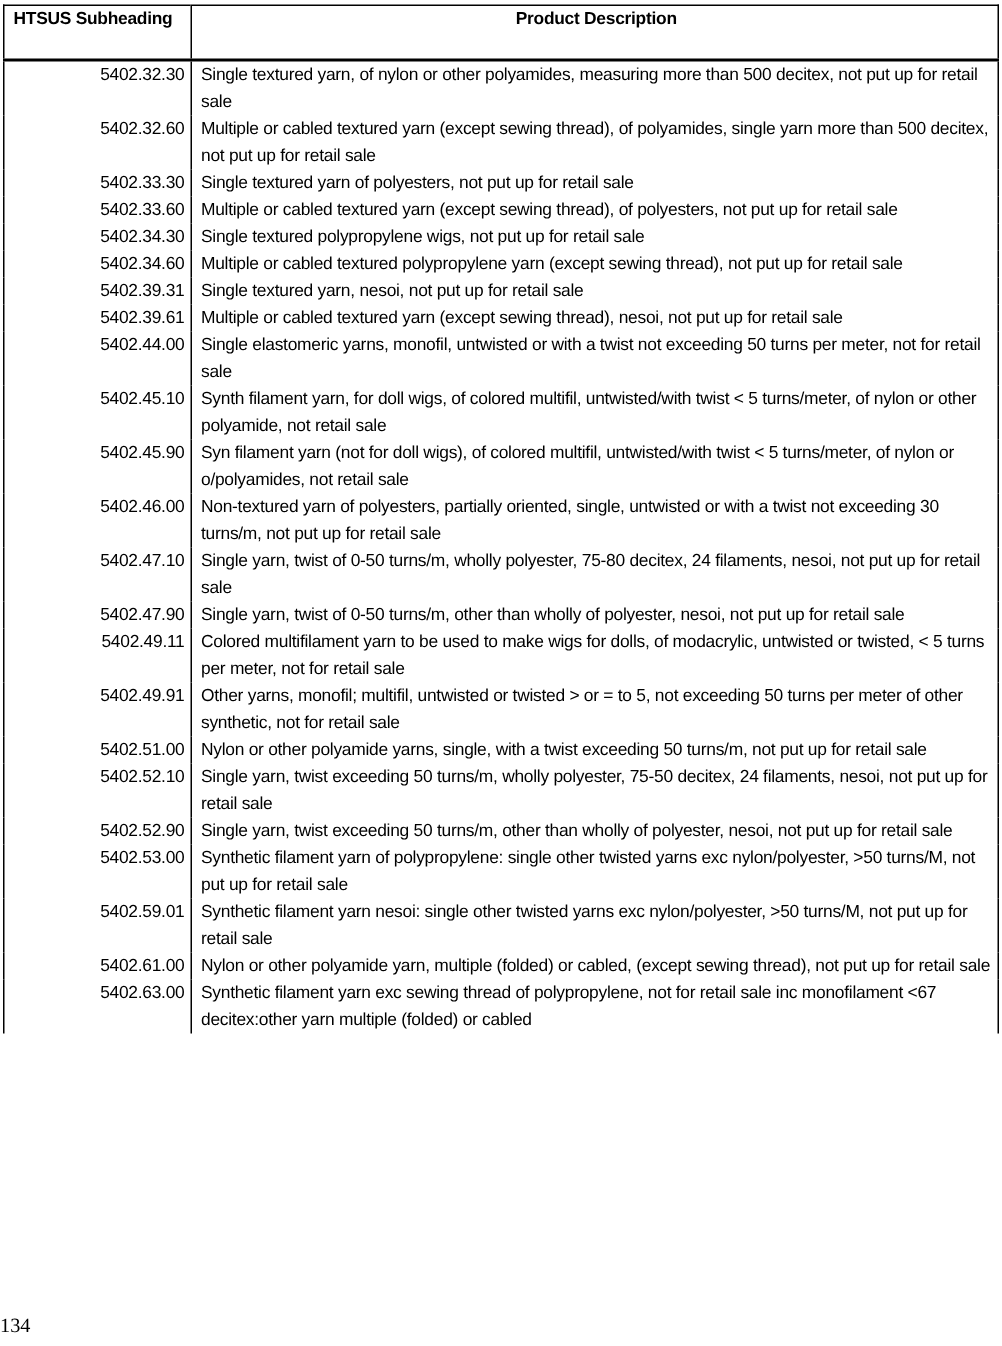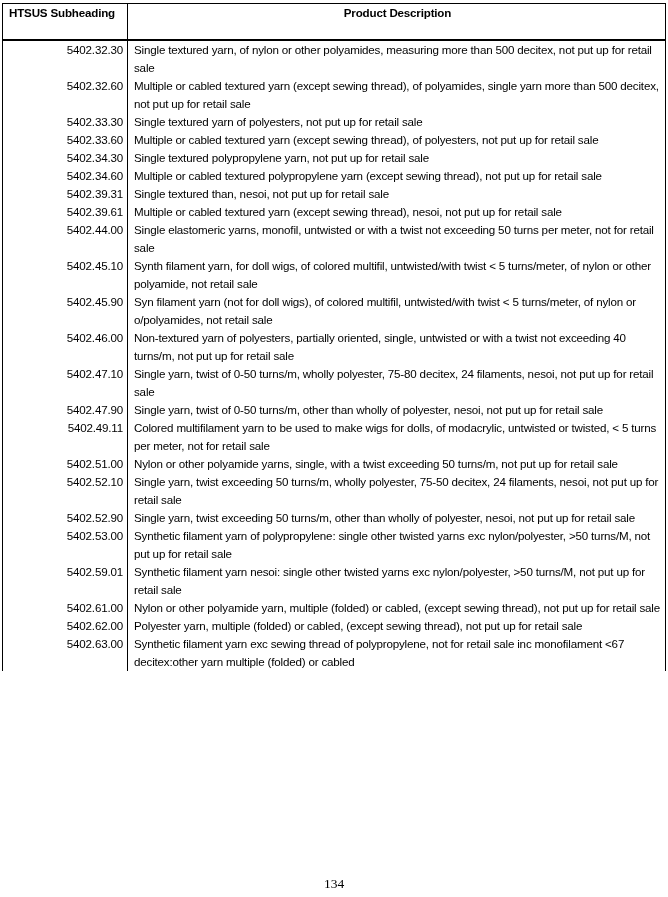--- a/index.html
+++ b/index.html
@@ -63,21 +63,20 @@
   }
   td.desc-cell {
     padding-left: 7px;
     padding-right: 6px;
   }
   .page-number {
     position: absolute;
     top: 876px;
     left: 0;
     width: 100%;
-    text-align: center;
     font-family: "Liberation Serif", serif;
     font-size: 13.5px;
     line-height: 16px;
   }
 </style>
 </head>
 <body>
 
 <div class="page">
 
@@ -100,61 +99,65 @@
         <tr>
           <td class="code-cell">5402.33.30</td>
           <td class="desc-cell">Single textured yarn of polyesters, not put up for retail sale</td>
         </tr>
         <tr>
           <td class="code-cell">5402.33.60</td>
           <td class="desc-cell">Multiple or cabled textured yarn (except sewing thread), of polyesters, not put up for retail sale</td>
         </tr>
         <tr>
           <td class="code-cell">5402.34.30</td>
-          <td class="desc-cell">Single textured polypropylene yarn, not put up for retail sale</td>
+          <td class="desc-cell">Single textured polypropylene wigs, not put up for retail sale</td>
         </tr>
         <tr>
           <td class="code-cell">5402.34.60</td>
           <td class="desc-cell">Multiple or cabled textured polypropylene yarn (except sewing thread), not put up for retail sale</td>
         </tr>
         <tr>
           <td class="code-cell">5402.39.31</td>
-          <td class="desc-cell">Single textured than, nesoi, not put up for retail sale</td>
+          <td class="desc-cell">Single textured yarn, nesoi, not put up for retail sale</td>
         </tr>
         <tr>
           <td class="code-cell">5402.39.61</td>
           <td class="desc-cell">Multiple or cabled textured yarn (except sewing thread), nesoi, not put up for retail sale</td>
         </tr>
         <tr>
           <td class="code-cell">5402.44.00</td>
           <td class="desc-cell">Single elastomeric yarns, monofil, untwisted or with a twist not exceeding 50 turns per meter, not for retail sale</td>
         </tr>
         <tr>
           <td class="code-cell">5402.45.10</td>
           <td class="desc-cell">Synth filament yarn, for doll wigs, of colored multifil, untwisted/with twist &lt; 5 turns/meter, of nylon or other polyamide, not retail sale</td>
         </tr>
         <tr>
           <td class="code-cell">5402.45.90</td>
           <td class="desc-cell">Syn filament yarn (not for doll wigs), of colored multifil, untwisted/with twist &lt; 5 turns/meter, of nylon or o/polyamides, not retail sale</td>
         </tr>
         <tr>
           <td class="code-cell">5402.46.00</td>
-          <td class="desc-cell">Non-textured yarn of polyesters, partially oriented, single, untwisted or with a twist not exceeding 40 turns/m, not put up for retail sale</td>
+          <td class="desc-cell">Non-textured yarn of polyesters, partially oriented, single, untwisted or with a twist not exceeding 30 turns/m, not put up for retail sale</td>
         </tr>
         <tr>
           <td class="code-cell">5402.47.10</td>
           <td class="desc-cell">Single yarn, twist of 0-50 turns/m, wholly polyester, 75-80 decitex, 24 filaments, nesoi, not put up for retail sale</td>
         </tr>
         <tr>
           <td class="code-cell">5402.47.90</td>
           <td class="desc-cell">Single yarn, twist of 0-50 turns/m, other than wholly of polyester, nesoi, not put up for retail sale</td>
         </tr>
         <tr>
           <td class="code-cell">5402.49.11</td>
           <td class="desc-cell">Colored multifilament yarn to be used to make wigs for dolls, of modacrylic, untwisted or twisted, &lt; 5 turns per meter, not for retail sale</td>
+        </tr>
+        <tr>
+          <td class="code-cell">5402.49.91</td>
+          <td class="desc-cell">Other yarns, monofil; multifil, untwisted or twisted &gt; or = to 5, not exceeding 50 turns per meter of other synthetic, not for retail sale</td>
         </tr>
         <tr>
           <td class="code-cell">5402.51.00</td>
           <td class="desc-cell">Nylon or other polyamide yarns, single, with a twist exceeding 50 turns/m, not put up for retail sale</td>
         </tr>
         <tr>
           <td class="code-cell">5402.52.10</td>
           <td class="desc-cell">Single yarn, twist exceeding 50 turns/m, wholly polyester, 75-50 decitex, 24 filaments, nesoi, not put up for retail sale</td>
         </tr>
         <tr>
@@ -167,24 +170,20 @@
         </tr>
         <tr>
           <td class="code-cell">5402.59.01</td>
           <td class="desc-cell">Synthetic filament yarn nesoi: single other twisted yarns exc nylon/polyester, &gt;50 turns/M, not put up for retail sale</td>
         </tr>
         <tr>
           <td class="code-cell">5402.61.00</td>
           <td class="desc-cell">Nylon or other polyamide yarn, multiple (folded) or cabled, (except sewing thread), not put up for retail sale</td>
         </tr>
         <tr>
-          <td class="code-cell">5402.62.00</td>
-          <td class="desc-cell">Polyester yarn, multiple (folded) or cabled, (except sewing thread), not put up for retail sale</td>
-        </tr>
-        <tr>
           <td class="code-cell">5402.63.00</td>
           <td class="desc-cell">Synthetic filament yarn exc sewing thread of polypropylene, not for retail sale inc monofilament &lt;67 decitex:other yarn multiple (folded) or cabled</td>
         </tr>
       </tbody>
   </table>
 
   <div class="page-number">134</div>
 
 </div>
 

